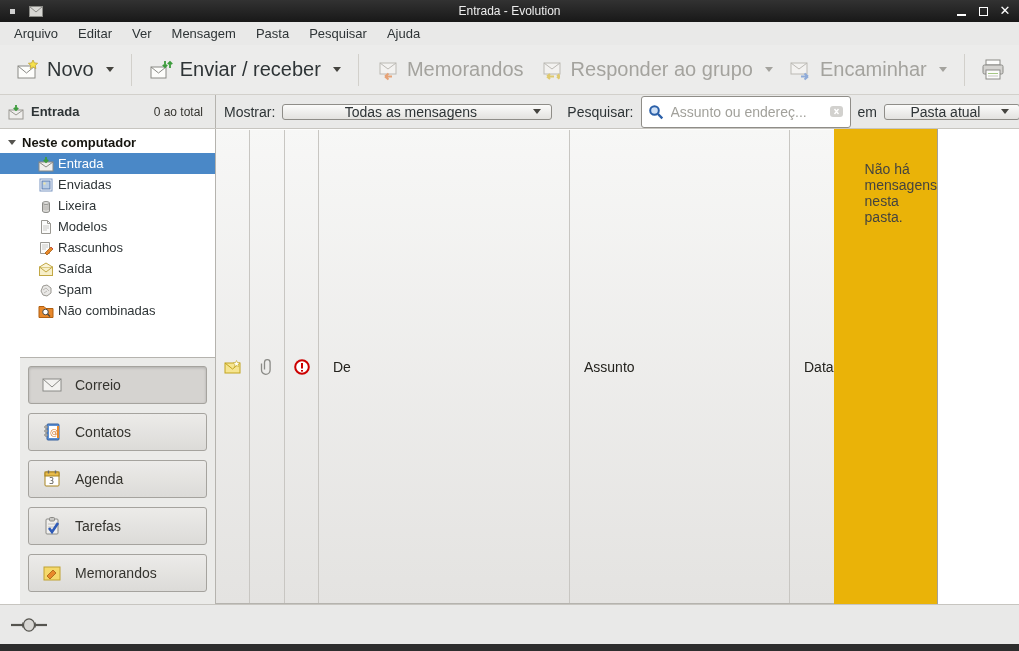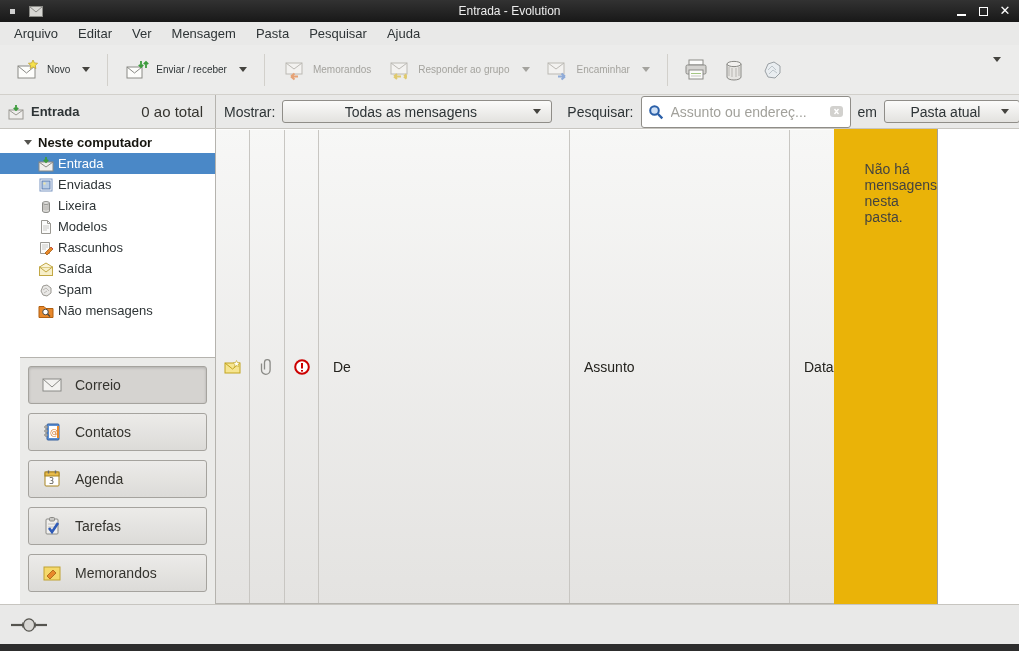--- a/index.html
+++ b/index.html
@@ -23,48 +23,48 @@
   .wc-close { color:#fff; font-size:13px; line-height:12px; font-family:"DejaVu Sans",sans-serif; }
   
   .menubar { flex:0 0 23px; background:#e9e9e8; display:flex; align-items:center; padding-left:4px; }
   .menu-item { padding:3px 10px; cursor:default; }
   
   .toolbar { flex:0 0 50px; background:#ececeb; border-bottom:1px solid #d2d0cb;
     display:flex; align-items:center; padding:0 8px; }
   .tool-btn { display:flex; align-items:center; gap:7px; padding:5px 8px; border-radius:3px; white-space:nowrap; }
   .tool-btn.icon-only { padding:5px 6px; }
   .tool-sep { width:1px; height:32px; background:#d2d0cb; margin:0 9px; flex:0 0 1px; }
-  .tool-label { font-size:10px;text-align:right; }
+  .tool-label { font-size:20px;text-align:right; }
   .tool-btn.disabled .tool-label { color:#a4a39e; }
   .drop-arrow { width:0; height:0; border-left:4px solid transparent; border-right:4px solid transparent;
     border-top:5px solid #45443f; margin-left:5px; }
   .drop-arrow.dim { border-top-color:#a4a39e; }
   .overflow { margin-left:auto; padding-right:10px; }
   
   .filterbar { flex:0 0 34px; background:#e9e9e8; border-bottom:1px solid #c7c5c0; display:flex; }
   .folder-head { flex:0 0 216px; border-right:1px solid #b5b3ae; display:flex; align-items:center; padding:0 8px; }
   .folder-name { font-weight:bold; margin-left:7px; font-size:13px; }
-  .folder-count { margin-left:auto; font-size:15px; color:#35342f; padding-right:4px; }
+  .folder-count { margin-left:auto; font-size:12px; color:#35342f; padding-right:4px; }
   .filter-right { flex:1; display:flex; align-items:center; padding:0 8px; gap:7px; }
   .flabel { white-space:nowrap; font-size:14px; }
-  .combo { height:23px; display:flex; align-items:center; border:1px solid #8f8d88; border-radius:3px;
+  .combo { height:16px; display:flex; align-items:center; border:1px solid #8f8d88; border-radius:3px;
     background:linear-gradient(#fbfbfa,#e3e2df); padding:0 10px; }
   .combo-show { width:270px; }
   .combo-scope { width:136px; }
   .combo-value { flex:1; text-align:center; font-size:14px; color:#2e3436; }
   .search-box { width:210px; height:32px; background:#fff; border:1px solid #8f8d88; border-radius:3px;
     display:flex; align-items:center; padding:0 6px; gap:5px; }
   .search-box input { flex:1; min-width:0; border:none; outline:none; background:transparent;
     font-family:inherit; font-size:14px; color:#35342f; }
   .search-box input::placeholder { color:#a2a19b; }
   
   .body { flex:1; display:flex; min-height:0; }
   .sidebar { flex:0 0 216px; border-right:1px solid #b5b3ae; display:flex; flex-direction:column; background:#fff; }
   .tree { flex:1; padding-top:3px; overflow:hidden; }
-  .tree-row { height:21px; display:flex; align-items:center;padding-left:16px; }
+  .tree-row { height:21px; display:flex; align-items:center; }
   .expander { width:0; height:0; border-left:4px solid transparent; border-right:4px solid transparent;
     border-top:5px solid #55544f; margin:0 6px 0 8px; flex:0 0 auto; }
   .sec-label { font-weight:bold; font-size:13px; color:#16150f; }
   .tree-item { padding-left:38px; gap:4px; cursor:default; }
   .tree-item .ticon { display:inline-flex; width:16px; height:16px; flex:0 0 16px; }
   .tree-item.selected { background:#4a88c7; color:#fff; }
   .switcher { flex:0 0 247px; background:#ebebe9; border-top:1px solid #b5b3ae; padding:8px 8px 0;margin-left:20px; }
   .switch-btn { height:38px; border:1px solid #a5a39e; border-radius:3px;
     background:linear-gradient(#ecebe9,#dcdbd8); display:flex; align-items:center; gap:13px;
     padding:0 13px; margin-bottom:9px; font-size:14px; color:#35342f; }
@@ -342,21 +342,21 @@
           <span>Spam</span>
         </div>
         <div class="tree-row tree-item">
           <span class="ticon">
             <svg width="16" height="16" viewBox="0 0 16 16">
                 <path d="M1 3.5 h5 l2 2 h7 v9 h-14 z" fill="#e8882a" stroke="#b05f10"></path>
                 <circle cx="7.5" cy="9" r="2.8" fill="#fff" stroke="#4a4a46"></circle>
                 <line x1="9.6" y1="11.1" x2="12" y2="13.5" stroke="#4a4a46" stroke-width="1.4"></line>
               </svg>
           </span>
-          <span>Não mensagens</span>
+          <span>Não combinadas</span>
         </div>
       </div>
 
       <div class="switcher">
         <div class="switch-btn active">
           <span class="sicon">
             <svg width="20" height="20" viewBox="0 0 20 20">
                 <rect x="1" y="4" width="18" height="12" fill="#f4f3f1" stroke="#8a8a86"></rect>
                 <path d="M1 4 L10 12 L19 4" fill="none" stroke="#8a8a86"></path>
               </svg>

